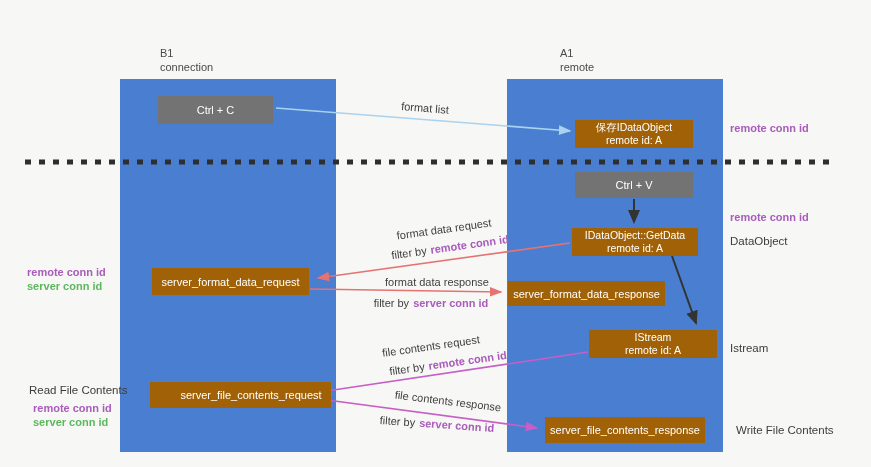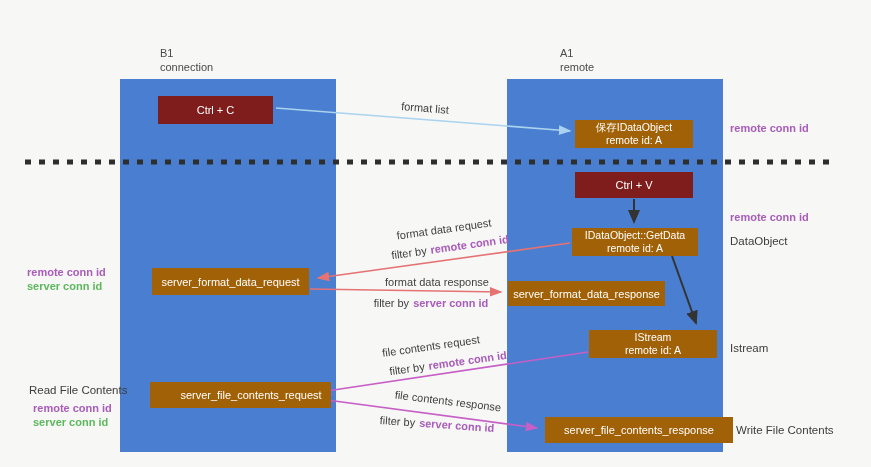--- a/index.html
+++ b/index.html
@@ -21,21 +21,21 @@
   svg.arrows{position:absolute;left:0;top:0;z-index:2;}
   .l-blue{stroke:#a9d3ee;stroke-width:1.6;}
   .l-red{stroke:#e57373;stroke-width:1.6;}
   .l-magenta{stroke:#c65fc6;stroke-width:1.6;}
   .l-black{stroke:#333333;stroke-width:2;}
   .l-dash{stroke:#2e2e2e;stroke-width:5;stroke-dasharray:6 8;}
 
   .box{position:absolute;z-index:3;display:flex;flex-direction:column;align-items:center;
        justify-content:center;color:#ffffff;text-align:center;}
   .box.orange{background:#a16207;}
-  .box.green{background:#7f1d1d;}
+  .box.green{background:#737373;}
   .box .l1,.box .l2{font-size:10.5px;line-height:13px;}
   .box.single{font-size:11px;}
 
   .alabel{position:absolute;z-index:4;white-space:nowrap;font-size:11px;color:#3f3f3f;
           transform:translate(-50%,-50%);}
   .conn{font-weight:bold;margin-left:4px;}
   .purple{color:#a95cba;}
 
   .side{position:absolute;z-index:4;white-space:nowrap;font-size:11px;}
   .side.bold-purple{color:#a95cba;font-weight:bold;}
@@ -103,21 +103,21 @@
 
   <div class="box orange single" style="left:508px;top:281px;width:157px;height:25px;">server_format_data_response</div>
 
   <div class="box orange" style="left:589px;top:330px;width:128px;height:28px;">
     <div class="l1">IStream</div>
     <div class="l2">remote id: A</div>
   </div>
 
   <div class="box orange single" style="left:150px;top:382px;width:160px;height:26px;padding-left:21px;">server_file_contents_request</div>
 
-  <div class="box orange single" style="left:545px;top:417px;width:188px;height:26px;">server_file_contents_response</div>
+  <div class="box orange single" style="left:545px;top:417px;width:160px;height:26px;">server_file_contents_response</div>
 
   <div class="alabel" style="left:425px;top:108px;transform:translate(-50%,-50%) rotate(4.5deg);">format list</div>
 
   <div class="alabel" style="left:444px;top:229px;transform:translate(-50%,-50%) rotate(-8deg);">format data request</div>
   <div class="alabel" style="left:450px;top:247px;transform:translate(-50%,-50%) rotate(-8deg);">
     <span>filter by</span><span class="conn purple">remote conn id</span>
   </div>
 
   <div class="alabel" style="left:437px;top:282px;">format data response</div>
   <div class="alabel" style="left:431px;top:303px;">

